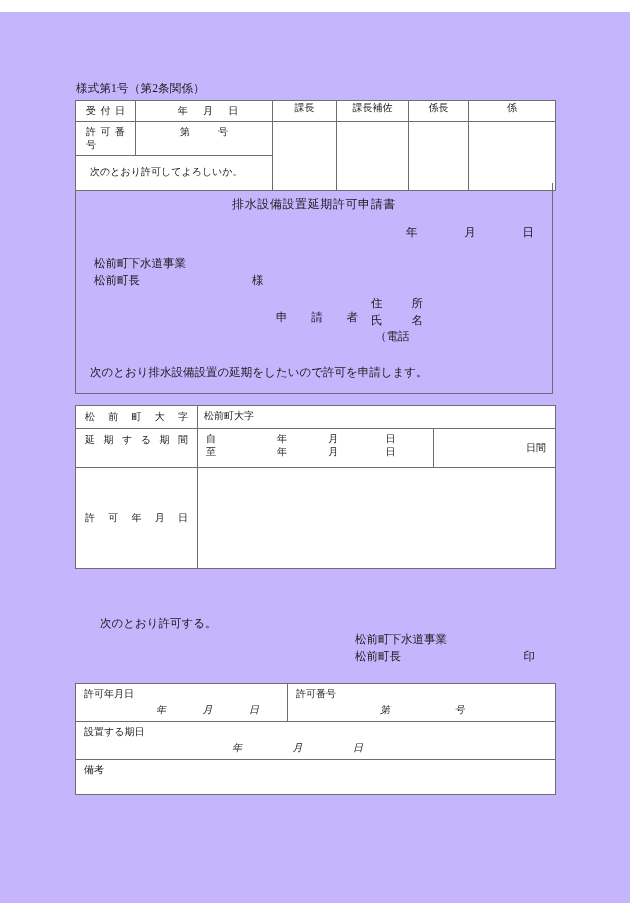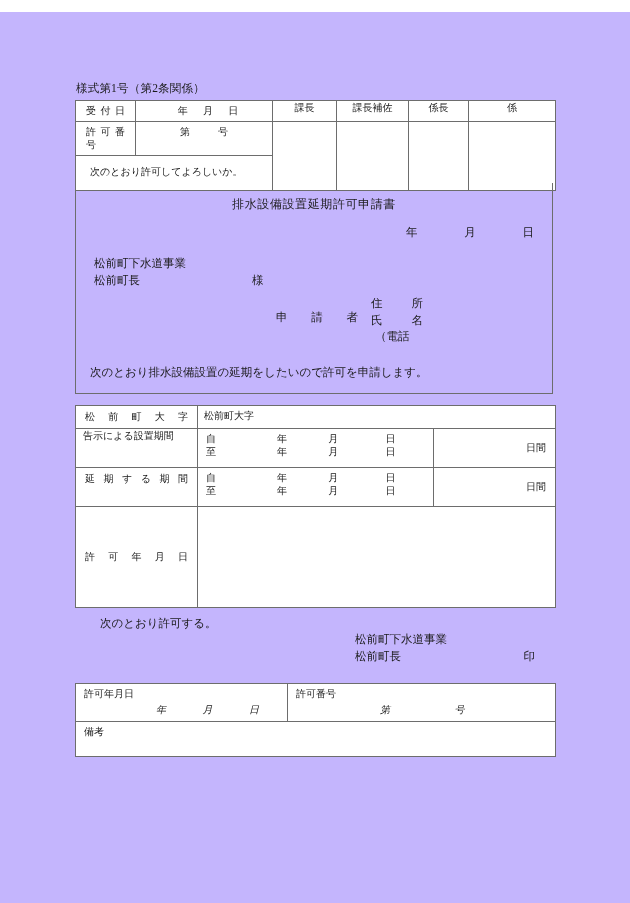--- a/index.html
+++ b/index.html
@@ -309,23 +309,24 @@
     <tbody>
       <tr>
         <td>
           <span class="lbl-spread">松前町大字</span>
         </td>
         <td colspan="2">
           <span class="cell-pad" style="display:block">松前町大字</span>
         </td>
       </tr>
 
-      <tr>
-        <td>
-          <span class="lbl-plain">告示による設置期間</span>
+
+      <tr>
+        <td>
+          <span class="lbl-spread">延期する期間</span>
         </td>
         <td>
           <div class="period-rows">
             <div class="period-row">
               <span class="pr-from">自</span>
               <span class="pr-y">年</span>
               <span class="pr-m">月</span>
               <span class="pr-d">日</span>
             </div>
             <div class="period-row">
@@ -335,45 +336,20 @@
               <span class="pr-d">日</span>
             </div>
           </div>
         </td>
         <td class="days-cell" style="height:38px">
           <span class="days-txt">日間</span>
         </td>
       </tr>
 
       <tr>
-        <td>
-          <span class="lbl-spread">延期する期間</span>
-        </td>
-        <td>
-          <div class="period-rows">
-            <div class="period-row">
-              <span class="pr-from">自</span>
-              <span class="pr-y">年</span>
-              <span class="pr-m">月</span>
-              <span class="pr-d">日</span>
-            </div>
-            <div class="period-row">
-              <span class="pr-from">至</span>
-              <span class="pr-y">年</span>
-              <span class="pr-m">月</span>
-              <span class="pr-d">日</span>
-            </div>
-          </div>
-        </td>
-        <td class="days-cell" style="height:38px">
-          <span class="days-txt">日間</span>
-        </td>
-      </tr>
-
-      <tr>
         <td class="reason-cell" style="position:relative">
           <span class="lbl-spread" style="position:absolute; left:0; right:0; top:50%; transform:translateY(-50%);">許可年月日</span>
         </td>
         <td colspan="2" class="reason-cell">
           <span class="cell-pad" style="display:block"></span>
         </td>
       </tr>
     </tbody>
   </table>
 
@@ -408,20 +384,32 @@
           <div class="pcell">
             <span class="k">許可番号</span>
             <span class="v v-date" style="padding-left:84px">
               <span style="width:72px">第</span>
               <span>号</span>
             </span>
           </div>
         </td>
       </tr>
       <tr>
+        <td colspan="2">
+          <div class="pcell">
+            <span class="k">設置する期日</span>
+            <span class="v v-date" style="padding-left:148px">
+              <span style="width:58px">年</span>
+              <span style="width:58px">月</span>
+              <span>日</span>
+            </span>
+          </div>
+        </td>
+      </tr>
+      <tr>
         <td colspan="2" class="note-cell">
           <div class="pcell">
             <span class="k">備考</span>
             <span class="v"></span>
           </div>
         </td>
       </tr>
     </tbody>
   </table>
 

